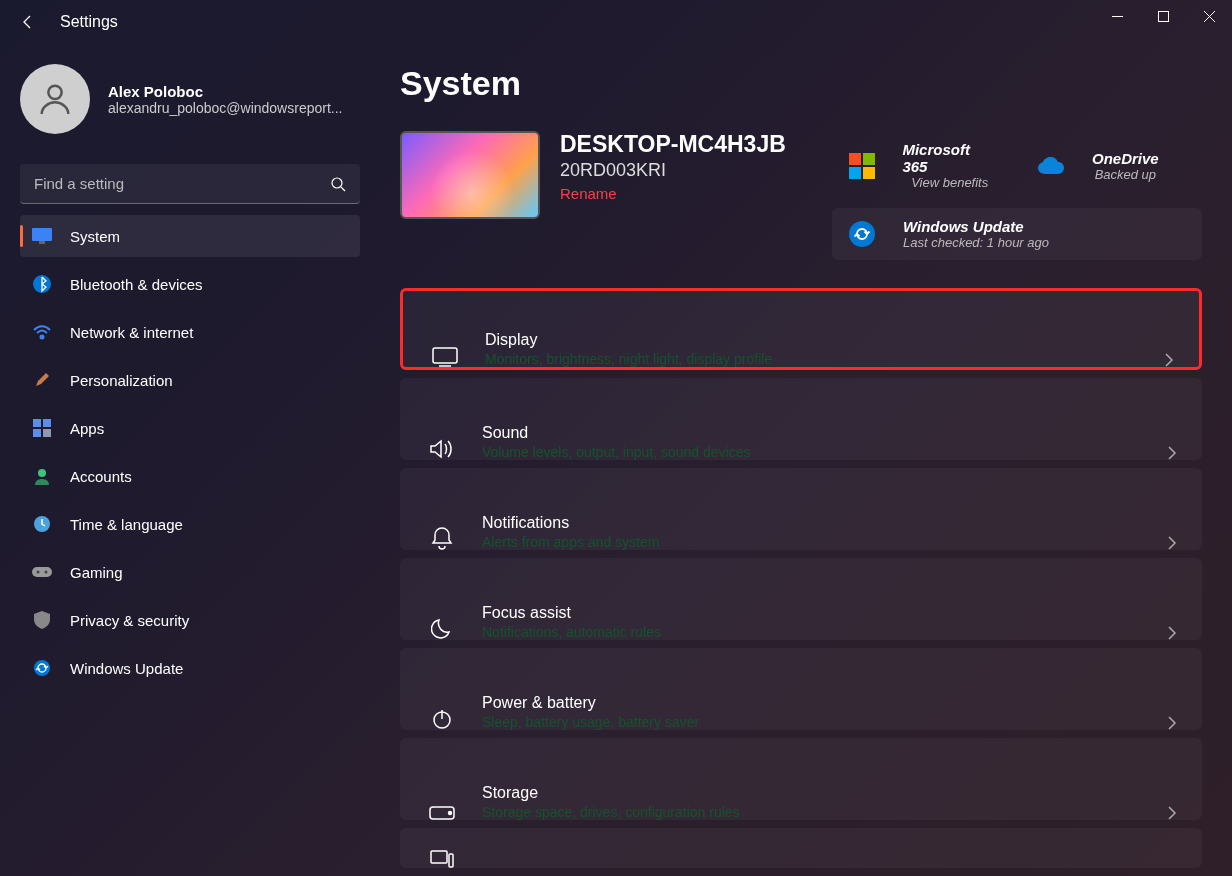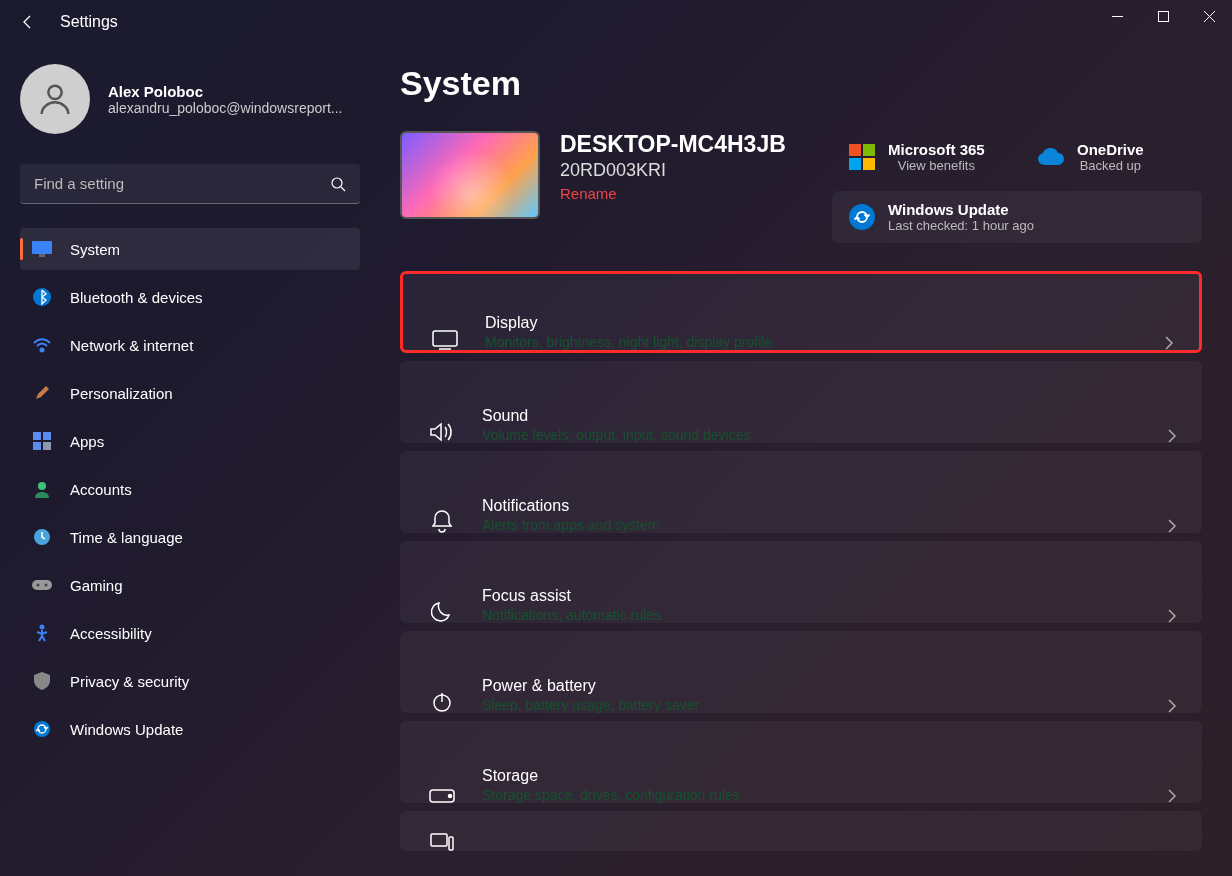--- a/index.html
+++ b/index.html
@@ -59,21 +59,21 @@
     .avatar svg { width: 40px; height: 40px; }
     .profile-name { font-size: 15px; font-weight: 600; }
     .profile-email { font-size: 14px; color: #cccccc; max-width: 250px; white-space: nowrap; overflow: hidden; text-overflow: ellipsis; }
     .search-box {
       background: rgba(255,255,255,0.06);
       border-radius: 4px;
       height: 40px;
       display: flex;
       align-items: center;
       padding: 0 14px;
-      margin-bottom: 24px;
+      margin-bottom: 11px;
       border-bottom: 1px solid rgba(255,255,255,0.3);
     }
     .search-box input {
       flex: 1;
       background: transparent;
       border: none;
       outline: none;
       color: #fff;
       font-size: 15px;
     }
@@ -134,24 +134,25 @@
       border-radius:50%;
       top:10px;left:20px;
     }
     .device-info { flex: 1; }
     .device-name { font-size: 23px; font-weight: 700; }
     .device-model { font-size: 18px; color: #dddddd; margin-top: 2px; }
     .rename-link { font-size: 15px; color: #ef4444; margin-top: 4px; cursor: pointer; display: inline-block; }
     .info-card {
       display: flex;
       align-items: center;
-      gap: 12px;
+      gap: 27px;
       padding: 10px 16px;
       border-radius: 6px;
       cursor: pointer;
+      font-style: italic;
     }
     .info-card-icon { width: 28px; height: 28px; display:flex; align-items:center; justify-content:center; }
     .info-card-title { font-size: 15px; font-weight: 600; }
     .info-card-sub { font-size: 13px; color: #bbbbbb; text-align: center; }
     .info-right {
       margin-left: auto;
       width: 370px;
     }
     .top-row {
       display: flex;
@@ -313,29 +314,20 @@
       </li>
       <li class="nav-item">
         <span class="nav-icon">
             <svg width="20" height="14" viewBox="0 0 20 14">
               <rect x="0" y="2" width="20" height="10" rx="5" fill="#999"></rect>
               <circle cx="6" cy="7" r="1.5" fill="#444"></circle>
               <circle cx="14" cy="7" r="1.5" fill="#444"></circle>
             </svg>
           </span>
         <span class="nav-label">Gaming</span>
-      </li>
-      <li class="nav-item">
-        <span class="nav-icon">
-            <svg width="18" height="18" viewBox="0 0 18 18">
-              <circle cx="9" cy="3" r="2.5" fill="#3b82f6"></circle>
-              <path d="M9 6v6m-5-4l5 2 5-2m-5 4l-3 5m3-5l3 5" stroke="#3b82f6" stroke-width="2" fill="none"></path>
-            </svg>
-          </span>
-        <span class="nav-label">Accessibility</span>
       </li>
       <li class="nav-item">
         <span class="nav-icon">
             <svg width="16" height="18" viewBox="0 0 16 18">
               <path d="M8 0l8 3v5c0 5-3 8-8 10C3 16 0 13 0 8V3l8-3z" fill="#888"></path>
             </svg>
           </span>
         <span class="nav-label">Privacy &amp; security</span>
       </li>
       <li class="nav-item">

